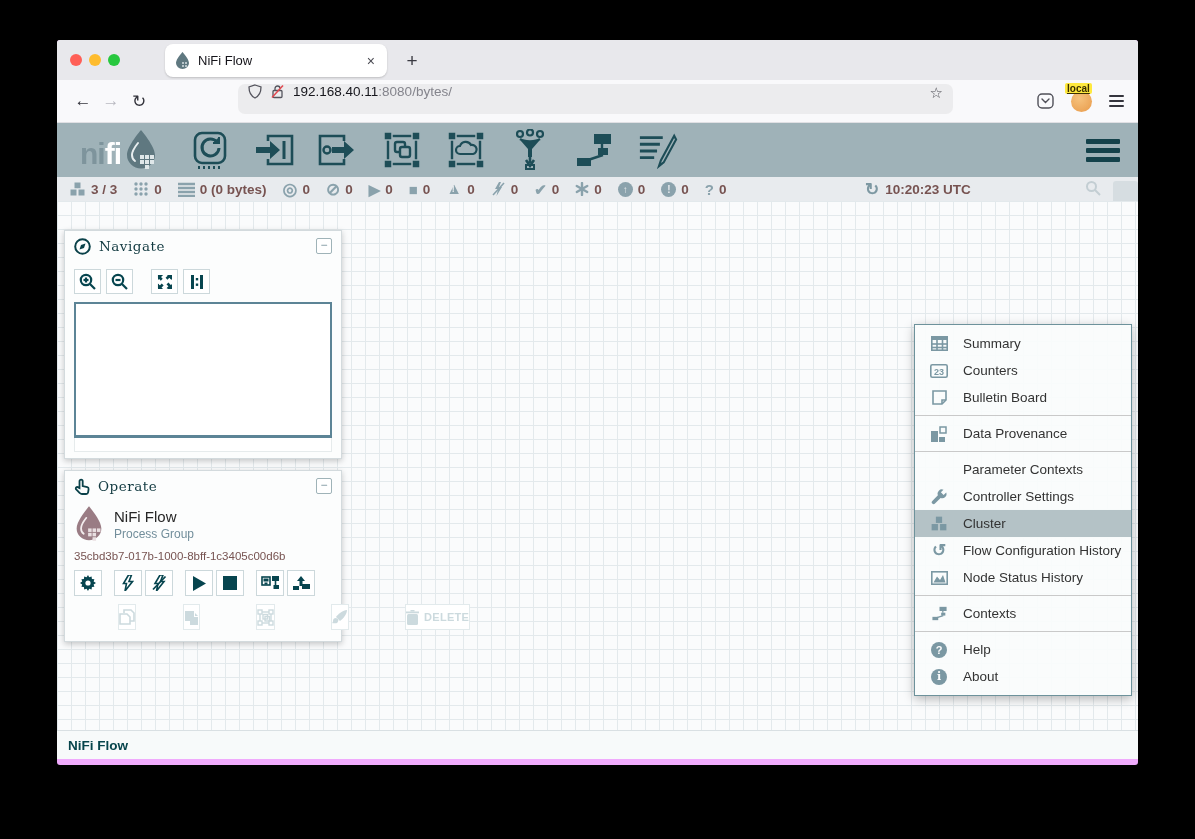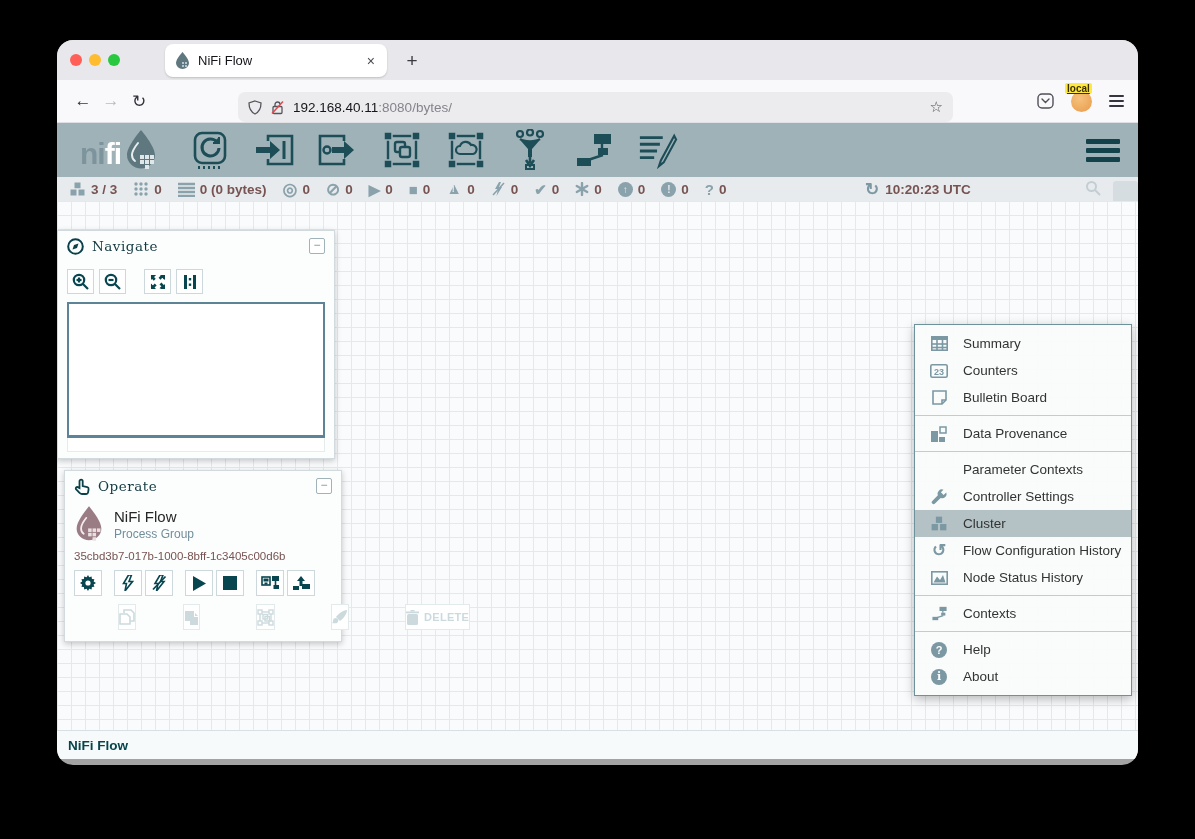--- a/index.html
+++ b/index.html
@@ -1,34 +1,34 @@
 <!DOCTYPE html>
 <html><head>
 <meta charset="utf-8">
 <style>
   html,body{margin:0;padding:0;}
   body{width:1195px;height:839px;background:#000;position:relative;overflow:hidden;
        font-family:"Liberation Sans",sans-serif;-webkit-font-smoothing:antialiased;}
-  .window{position:absolute;left:57px;top:40px;width:1081px;height:725px;border-radius:16px;
-          overflow:hidden;background:#a3a3a3;box-shadow:0 10px 40px rgba(0,0,0,.6);}
+  .window{position:absolute;left:57px;top:40px;width:1081px;height:725px;border-radius:3px;
+          overflow:hidden;background:#f0abfc;box-shadow:0 10px 40px rgba(0,0,0,.6);}
   
   .tabbar{position:relative;height:40px;background:#e8e8ec;}
   .lights{position:absolute;left:13px;top:14px;display:flex;gap:7px;}
   .light{width:12px;height:12px;border-radius:50%;}
   .tab{position:absolute;left:108px;top:4px;width:222px;height:33px;background:#fff;border-radius:8px;
        box-shadow:0 1px 2px rgba(0,0,0,.18);display:flex;align-items:center;padding:0 10px;box-sizing:border-box;}
   .tab .title{font-size:13px;color:#15141a;margin-left:8px;flex:1;white-space:nowrap;overflow:hidden;}
   .tab .close{color:#4a4a52;font-size:14px;padding:0 2px;}
   .newtab{position:absolute;left:342px;top:8px;font-size:19px;color:#3a3a42;width:26px;height:26px;
           text-align:center;line-height:25px;border-radius:5px;}
   .navbar{height:42px;background:#f9f9fb;border-bottom:1px solid #e0e0e4;display:flex;align-items:center;position:relative;}
   .navbtn{font-size:17px;color:#33333b;width:28px;text-align:center;}
   .navbtn.disabled{color:#b8b8c0;}
-  .urlbar{position:absolute;left:181px;top:12px;width:715px;height:30px;background:#ececee;border-radius:7px;
-          display:flex;align-items:center;padding:0 10px;box-sizing:border-box;}
+  .urlbar{position:absolute;left:181px;top:4px;width:715px;height:30px;background:#ececee;border-radius:7px;
+          display:flex;align-items:flex-start;padding:0 10px;box-sizing:border-box;}
   .urlbar .host{font-size:13.5px;color:#16161c;margin-left:8px;}
   .urlbar .rest{font-size:13.5px;color:#84848c;}
   .urlbar .star{margin-left:auto;font-size:15px;color:#4f4f57;}
   .chromeicons{position:absolute;right:14px;top:6px;display:flex;align-items:center;gap:17px;height:30px;}
   .avatar{width:21px;height:21px;border-radius:50%;background:radial-gradient(circle at 40% 35%,#f6c27d,#e89a4a);position:relative;}
   .badge{position:absolute;top:-8px;left:-6px;background:#ffe93e;color:#3c3000;font-size:10px;font-weight:bold;
          padding:0 2px;border-radius:2px;text-decoration:underline;}
   .burger span{display:block;width:15px;height:1.8px;background:#35353d;margin:3px 0;border-radius:1px;}
   
   .nifibar{height:54px;background:#9fb2b8;display:flex;align-items:center;position:relative;}
@@ -54,21 +54,21 @@
   .canvas{position:relative;height:529px;background-color:#fafbfc;
      background-image:linear-gradient(#e3e9ec 1px,transparent 1px),linear-gradient(90deg,#e3e9ec 1px,transparent 1px);
      background-size:14px 14px;}
   
   .panel{position:absolute;width:278px;background:#fcfdfd;border:1px solid #d3dadd;box-shadow:0 2px 6px rgba(0,0,0,.22);
          box-sizing:border-box;}
   .phead{display:flex;align-items:center;height:30px;padding:0 9px;gap:8px;}
   .phead .ptitle{font-family:"DejaVu Serif",serif;font-size:13.5px;color:#123a41;letter-spacing:.5px;flex:1;}
   .collapse{width:14px;height:14px;border:1px solid #9fb3b8;border-radius:2px;color:#7f99a1;font-size:12px;
             line-height:12px;text-align:center;background:#fff;}
-  .navpanel{left:0;top:29px;height:229px;}
+  .navpanel{left:7px;top:29px;height:229px;}
   .navbtns{display:flex;gap:5px;padding:8px 9px 6px 9px;}
   .sqbtn{width:27px;height:25px;background:#fff;border:1px solid #ccd8db;display:flex;align-items:center;
          justify-content:center;color:#07454f;box-sizing:border-box;}
   .gap{width:8px;}
   .birdseye{margin:2px 9px 0 9px;height:131px;background:#fff;border:2px solid #5c8496;border-bottom-width:3px;}
   .birdstrip{margin:0 9px;height:13px;background:#fff;border:1px solid #e6ebec;border-top:none;}
   .oppanel{left:7px;top:269px;height:172px;}
   .oprow{display:flex;align-items:center;padding:4px 9px 0 9px;gap:10px;}
   .opname{font-size:15px;color:#262626;}
   .optype{font-size:12px;color:#728e9b;margin-top:2px;}

